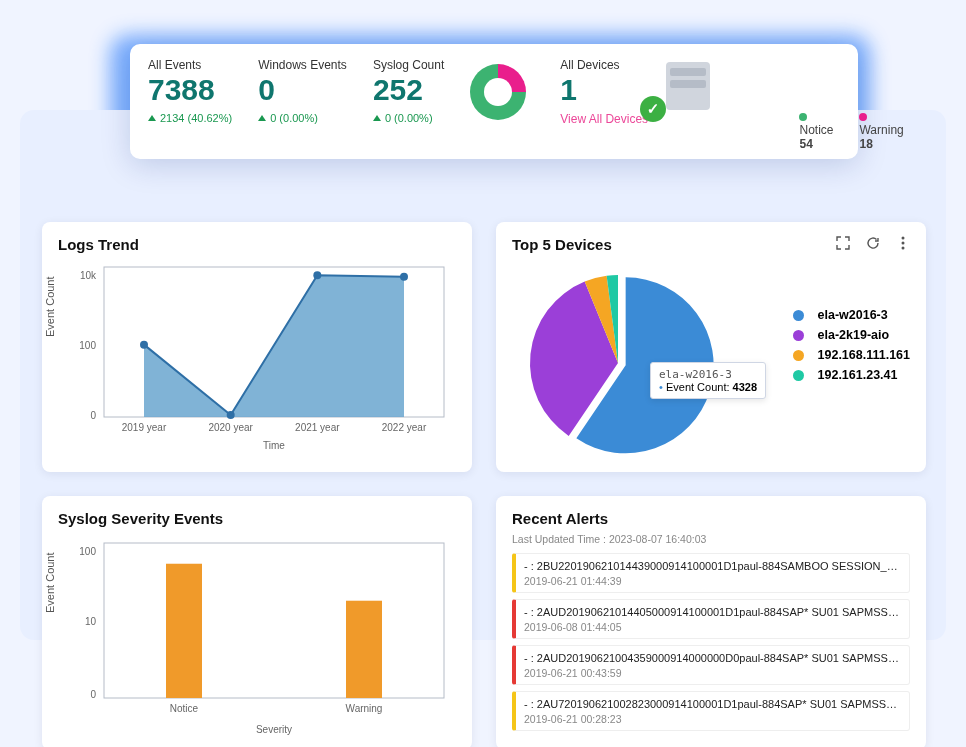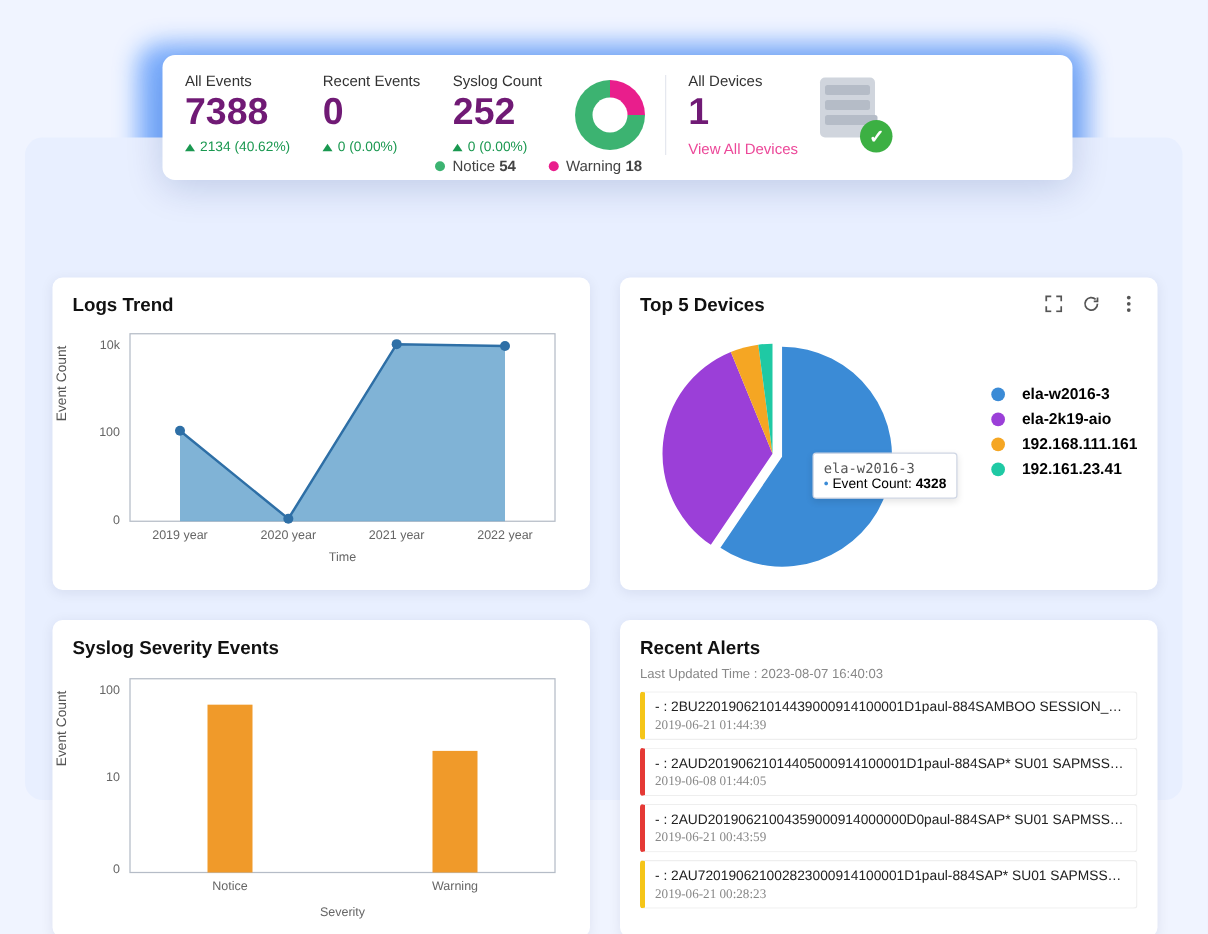--- a/index.html
+++ b/index.html
@@ -1,23 +1,23 @@
 <!DOCTYPE html>
 <html><head>
 <meta charset="utf-8">
 <style>
   * { box-sizing: border-box; margin: 0; padding: 0; }
   html, body { width: 966px; height: 747px; overflow: hidden; font-family: -apple-system, "Segoe UI", Arial, sans-serif; background: #f0f4ff; }
   .blue-halo { position:absolute; left:110px; top:35px; width:760px; height:140px; background:#0a6cff; border-radius:18px; filter:blur(10px); opacity:.5; z-index:0;}
   .pale-band { position:absolute; left:20px; top:110px; right:20px; height:530px; background:#e8efff; border-radius:14px; z-index:0;}
-  .top-card { position:absolute; left:130px; top:44px; width:728px; height:100px; background:#fff; border-radius:10px; box-shadow:0 6px 30px rgba(0,40,120,.18); z-index:5; padding:14px 18px 8px; display:flex; flex-direction:column;}
+  .top-card { position:absolute; left:130px; top:44px; width:728px; height:115px; background:#fff; border-radius:10px; box-shadow:0 6px 30px rgba(0,40,120,.18); z-index:5; padding:14px 18px 8px; display:flex; flex-direction:row;}
   .top-row { display:flex; gap:0; }
   .stat { flex:0 0 auto; padding-right:26px; }
   .stat .label { font-size:12px; color:#333; margin-bottom:2px;}
-  .stat .value { font-size:30px; font-weight:600; color:#701a75; line-height:1.05;}
+  .stat .value { font-size:30px; font-weight:600; color:#0f766e; line-height:1.05;}
   .stat .delta { font-size:11px; color:#1a9850; margin-top:6px; display:flex; align-items:center; gap:4px;}
   .tri-up { width:0;height:0;border-left:4px solid transparent;border-right:4px solid transparent;border-bottom:6px solid #1a9850;}
   .donut { width:56px; height:56px; border-radius:50%; background: conic-gradient(#e91e8c 0deg 90deg, #3cb371 90deg 360deg); display:flex;align-items:center;justify-content:center; margin-top:6px;}
   .donut::after{content:"";width:28px;height:28px;background:#fff;border-radius:50%;}
   .vsep { width:1px; background:#e5e8ef; margin:2px 18px 2px 4px;}
   .dev-col { display:flex; flex-direction:column; }
   .link { color:#ec4899; font-size:12px; margin-top:6px; cursor:pointer;}
   .server-ico { position:relative; width:58px; height:60px; }
   .server-ico .stack { position:absolute; left:4px; top:4px; width:44px; height:48px; background:#d0d5dd; border-radius:4px; }
   .server-ico .stack::before,.server-ico .stack::after{content:"";position:absolute;left:4px;right:4px;height:8px;background:#b5bcc7;border-radius:2px;}
@@ -30,21 +30,21 @@
   .grid { position:absolute; left:42px; top:222px; width:882px; z-index:5; display:grid; grid-template-columns: 430px 430px; gap:24px;}
   .card { background:#fff; border-radius:8px; box-shadow:0 2px 10px rgba(0,20,60,.08); padding:14px 16px 10px; position:relative;}
   .card h3 { font-size:15px; font-weight:700; color:#111; margin-bottom:6px;}
   .axis-lbl { font-size:10px; fill:#666;}
   .icon-btn { width:18px; height:18px; display:flex; align-items:center; justify-content:center; cursor:pointer; color:#555;}
   .card-tools{position:absolute; right:14px; top:12px; display:flex; gap:12px;}
   svg text{font-family:inherit;}
 
   .alerts-card .sub { font-size:10.5px; color:#888; margin-bottom:8px;}
   .alert-item { border:1px solid #eee; border-left-width:4px; border-radius:3px; padding:6px 8px 5px; margin-bottom:6px; font-size:11px; color:#222; white-space:nowrap; overflow:hidden; text-overflow:ellipsis;}
-  .alert-item .ts{display:block;color:#888;font-size:10.5px;margin-top:3px;font-family:Liberation Serif, serif;}
+  .alert-item .ts{display:block;color:#888;font-size:10.5px;margin-top:3px;}
 
   .pie-legend{position:absolute; right:16px; top:80px; font-size:12.5px;}
   .pie-legend div{margin:6px 0; display:flex; align-items:center; gap:8px; font-weight:700;}
   .pie-tip{position:absolute;left:154px;top:140px;background:#fff;border:1px solid #cfd6e4;border-radius:3px;padding:5px 8px;font-size:11px;box-shadow:0 2px 6px rgba(0,0,0,.1);}
   .pie-tip .name{font-family:ui-monospace,Menlo,monospace;color:#555;}
   .pie-tip .cnt{font-weight:700;}
   .ylabel{position:absolute;left:2px;top:50%;transform:rotate(-90deg) translateX(10px);transform-origin:left top;font-size:11px;color:#555;}
 </style>
 </head>
 <body>
@@ -56,21 +56,21 @@
   <div class="top-row">
     <div class="stat">
       <div class="label">All Events</div>
       <div class="value">7388</div>
       <div class="delta">
           <span class="tri-up"></span>
           <span>2134 (40.62%)</span>
         </div>
     </div>
     <div class="stat">
-      <div class="label">Recent Events</div>
+      <div class="label">Windows Events</div>
       <div class="value">0</div>
       <div class="delta">
           <span class="tri-up"></span>
           <span>0 (0.00%)</span>
         </div>
     </div>
     <div class="stat">
       <div class="label">Syslog Count</div>
       <div class="value">252</div>
       <div class="delta">

